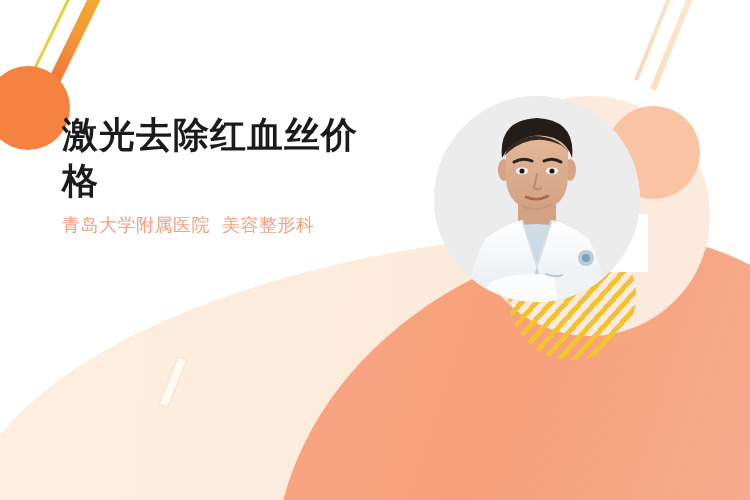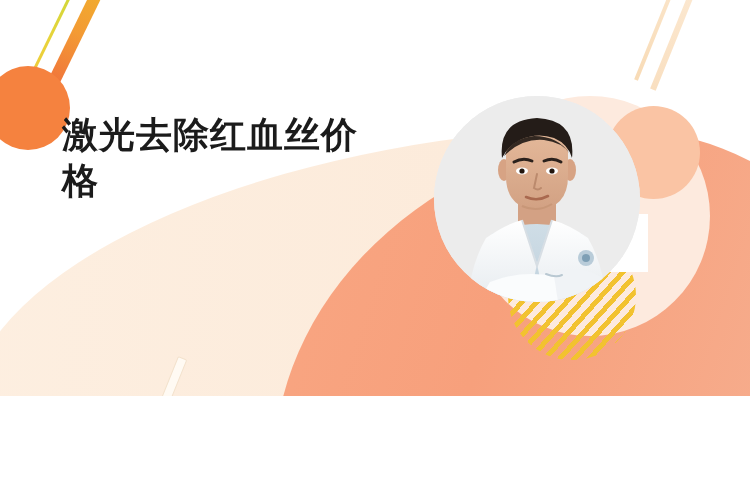--- a/index.html
+++ b/index.html
@@ -6,21 +6,21 @@
     margin: 0;
     padding: 0;
     background: #ffffff;
   }
   body {
     font-family: "Liberation Sans", "DejaVu Sans", sans-serif;
   }
   .poster {
     position: relative;
     width: 750px;
-    height: 396px;
+    height: 500px;
     overflow: hidden;
     background: #ffffff;
   }
 
   
   .deco { position: absolute; pointer-events: none; }
 
   
   .wave-left {
     left: -40px;
@@ -289,15 +289,18 @@
       <path d="M92 101 q11 5 22 -1" fill="none" stroke="#a9694f" stroke-width="2.6" stroke-linecap="round"></path>
 
       <path d="M88 110 q15 7 30 -2" fill="none" stroke="#c2906f" stroke-width="2" opacity=".6"></path>
     </svg>
   </div>
 
   <div class="text-block">
     <h1 class="poster-title">激光去除红血丝价格</h1>
 
 
+    <div class="hospital-line">
+      <span>青岛大学附属医院</span><span class="dept">美容整形科</span>
+    </div>
   </div>
 
 </div>
 
 </body></html>

